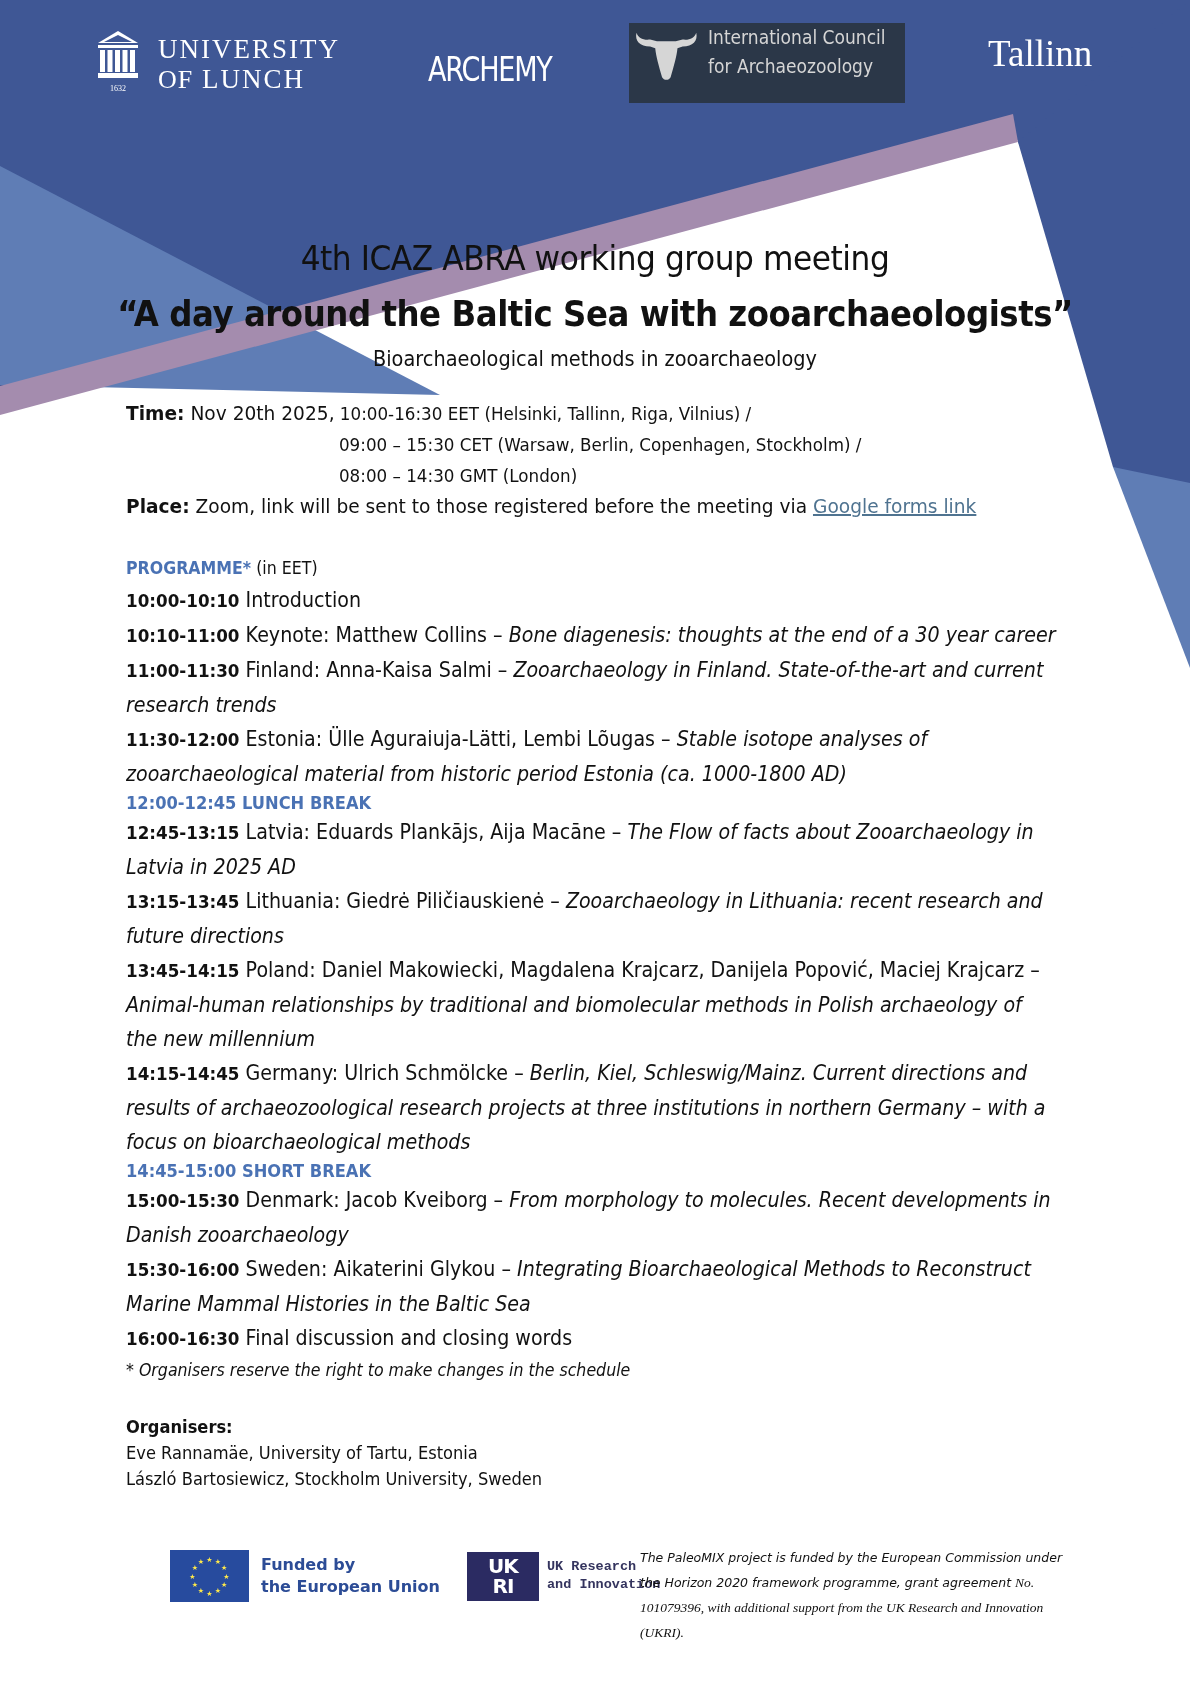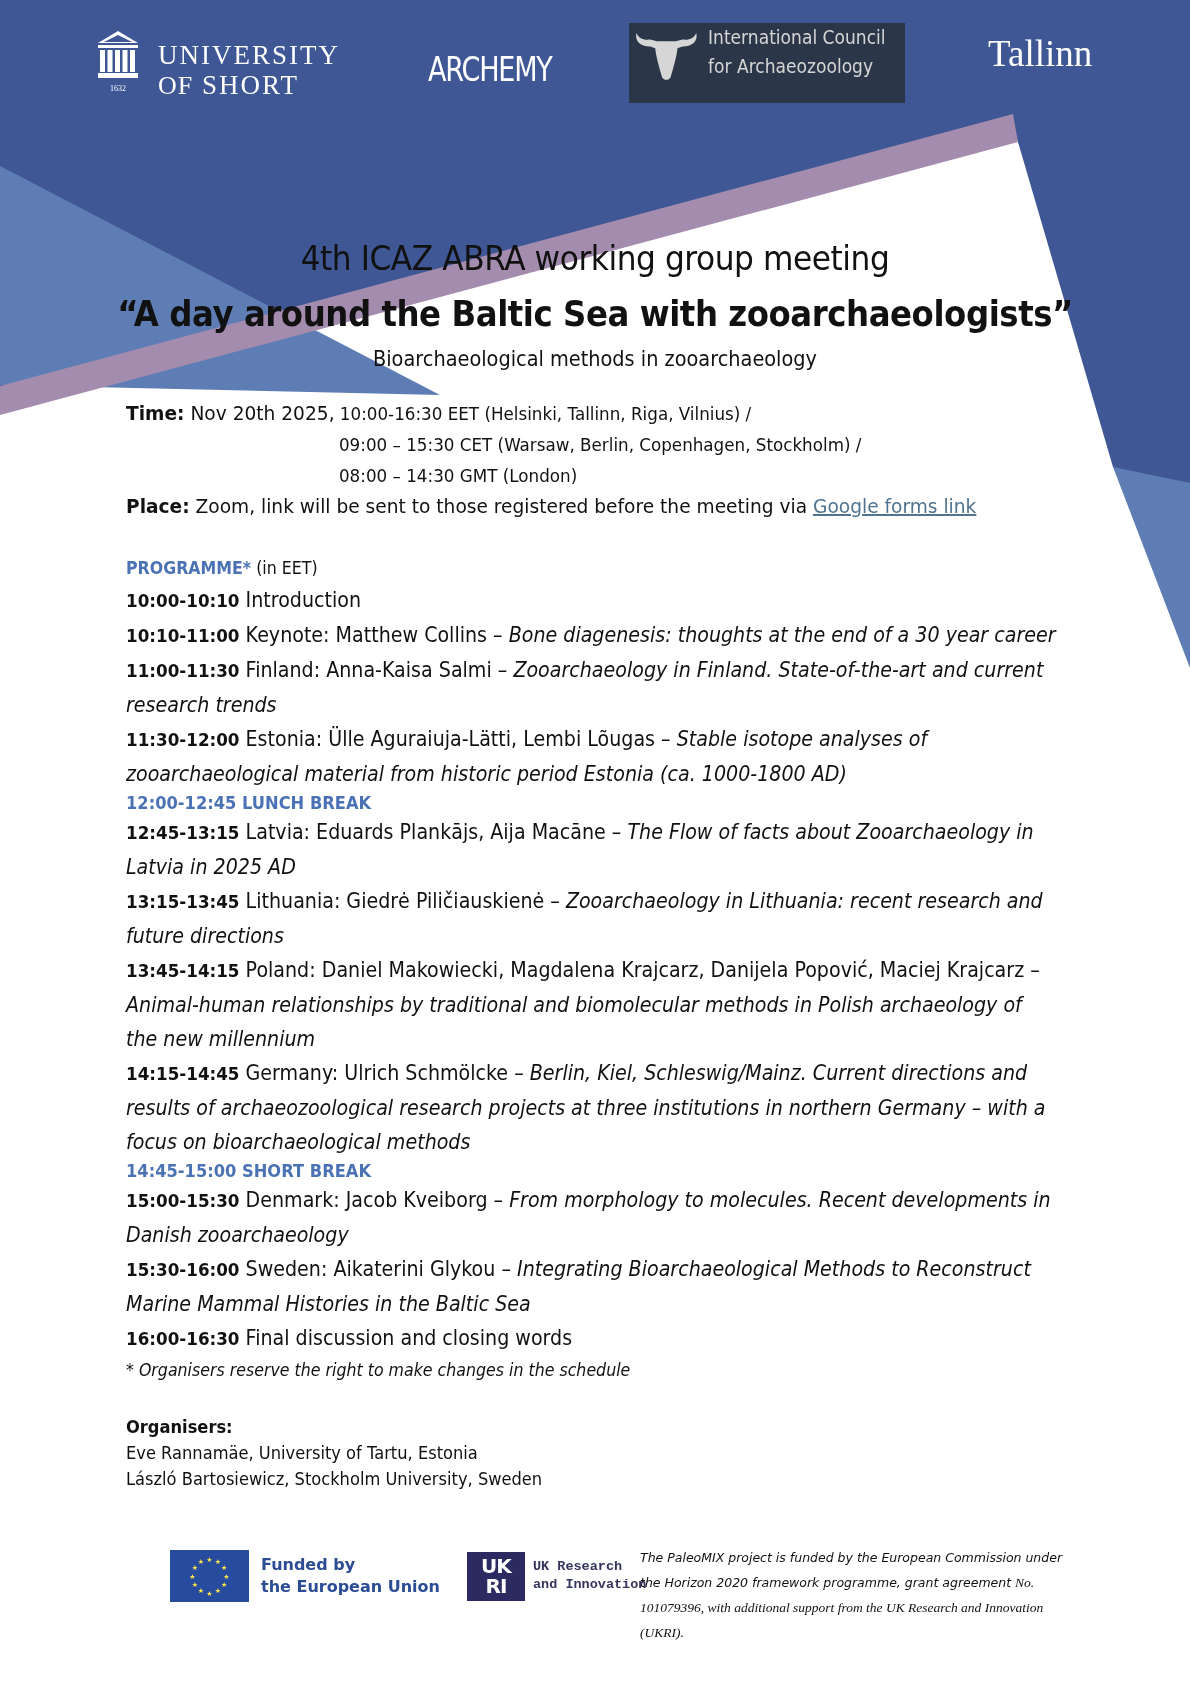--- a/index.html
+++ b/index.html
@@ -8,21 +8,21 @@
     background: #ffffff;
     font-family: "Liberation Sans", sans-serif;
     color: #111;
   }
   #bg { position: absolute; left: 0; top: 0; width: 1190px; height: 1683px; z-index: 0; }
 
   
   .logo { position: absolute; z-index: 2; color: #fff; }
   .ut-logo { left: 96px; top: 30px; display: flex; align-items: flex-start; }
   .ut-emblem { width: 44px; height: 64px; }
-  .ut-text { margin-left: 18px; margin-top: 10px; font-family: "Liberation Serif", serif; font-size: 27px; letter-spacing: 2px; line-height: 30px; }
+  .ut-text { margin-left: 18px; margin-top: 4px; font-family: "Liberation Serif", serif; font-size: 27px; letter-spacing: 2px; line-height: 30px; }
   .ut-text .of { font-size: 26px; letter-spacing: 1px; }
   .archemy { left: 428px; top: 50px; font-family: "DejaVu Sans", sans-serif; font-size: 33px; letter-spacing: -1.5px; transform: scaleX(0.82); transform-origin: left center; }
   .icaz-box { left: 629px; top: 23px; width: 276px; height: 80px; background: #2b3748; display: flex; align-items: flex-start; }
   .icaz-skull { width: 78px; height: 64px; margin-left: 4px; }
   .icaz-text { color: #d6d6d6; font-family: "DejaVu Sans", sans-serif; font-size: 19px; line-height: 29px; margin-left: 8px; transform: scaleX(0.9); transform-origin: left center; white-space: nowrap; }
   .paleomix { left: 988px; top: 32px; font-family: "Liberation Serif", serif; font-size: 37px; }
 
   
   .title-block { position: absolute; left: 0; width: 1190px; text-align: center; z-index: 2; }
   .t1 { top: 238px; font-size: 34px; font-family: "DejaVu Sans", sans-serif; letter-spacing: -0.5px; transform: scaleX(0.92); }
@@ -47,21 +47,21 @@
   .note { font-size: 17px; font-style: italic; line-height: 28px; }
 
   .organisers { margin-top: 30px; font-size: 17.5px; line-height: 26px; }
   .organisers .head { font-weight: bold; }
 
   
   .footer { position: absolute; top: 1550px; left: 170px; z-index: 2; display: flex; align-items: center; }
   .eu-flag { width: 79px; height: 52px; background: #274b9e; position: relative; }
   .eu-text { margin-left: 12px; color: #2c4c96; font-weight: bold; font-family: "DejaVu Sans", sans-serif; font-size: 16px; line-height: 22px; }
   .ukri { margin-left: 27px; display: flex; align-items: center; }
-  .ukri-box { width: 58px; height: 49px; background: #2b2b62; color: #fff; font-family: "DejaVu Sans", sans-serif; font-weight: bold; font-size: 20px; line-height: 20px; text-align: center; display: flex; flex-direction: column; justify-content: center; letter-spacing: -1px; }
+  .ukri-box { width: 72px; height: 49px; background: #2b2b62; color: #fff; font-family: "DejaVu Sans", sans-serif; font-weight: bold; font-size: 20px; line-height: 20px; text-align: center; display: flex; flex-direction: column; justify-content: center; letter-spacing: -1px; }
   .ukri-text { margin-left: 8px; color: #34345e; font-weight: bold; font-family: Liberation Mono, monospace; font-size: 13.5px; line-height: 18px; }
   .funding-note { position: absolute; left: 640px; top: 1545px; width: 430px; z-index: 2; font-size: 12.5px; line-height: 25px; font-style: italic; font-family: "DejaVu Sans", sans-serif; color: #111; }
   .funding-note .serif { font-family: "Liberation Serif", serif; font-size: 13.5px; }
 </style>
 </head>
 <body>
 
 <svg id="bg" viewBox="0 0 1190 1683" preserveAspectRatio="none">
   <polygon points="0,0 1190,0 1190,530 1015,135 0,410" fill="#3f5795"></polygon>
   <polygon points="0,166 440,395 0,385" fill="#5f7db5"></polygon>
@@ -78,21 +78,21 @@
     <rect x="4" y="20" width="5" height="22" fill="#fff"></rect>
     <rect x="11.5" y="20" width="5" height="22" fill="#fff"></rect>
     <rect x="19" y="20" width="5" height="22" fill="#fff"></rect>
     <rect x="26.5" y="20" width="5" height="22" fill="#fff"></rect>
     <rect x="34" y="20" width="5" height="22" fill="#fff"></rect>
     <rect x="2" y="43" width="40" height="5" fill="#fff"></rect>
     <text x="22" y="61" font-size="8" fill="#fff" text-anchor="middle" font-family="Liberation Serif, serif">1632</text>
   </svg>
   <div class="ut-text">
     <div>UNIVERSITY</div>
-    <div><span class="of">OF</span> <span>SHORT</span></div>
+    <div><span class="of">OF</span> <span>LUNCH</span></div>
   </div>
 </div>
 
 <div class="logo archemy">ARCHEMY</div>
 
 <div class="logo icaz-box">
   <svg class="icaz-skull" viewBox="0 0 78 64">
     <path d="M4,6 C2,16 8,22 20,22 L26,24 C27,34 30,44 34,58 C36,62 42,62 44,58 C48,44 51,34 52,24 L58,22 C70,22 76,16 74,6 C72,12 66,15 58,14 L50,16 L28,16 L20,14 C12,15 6,12 4,6 Z" fill="#d6d6d6"></path>
   </svg>
   <div class="icaz-text">

